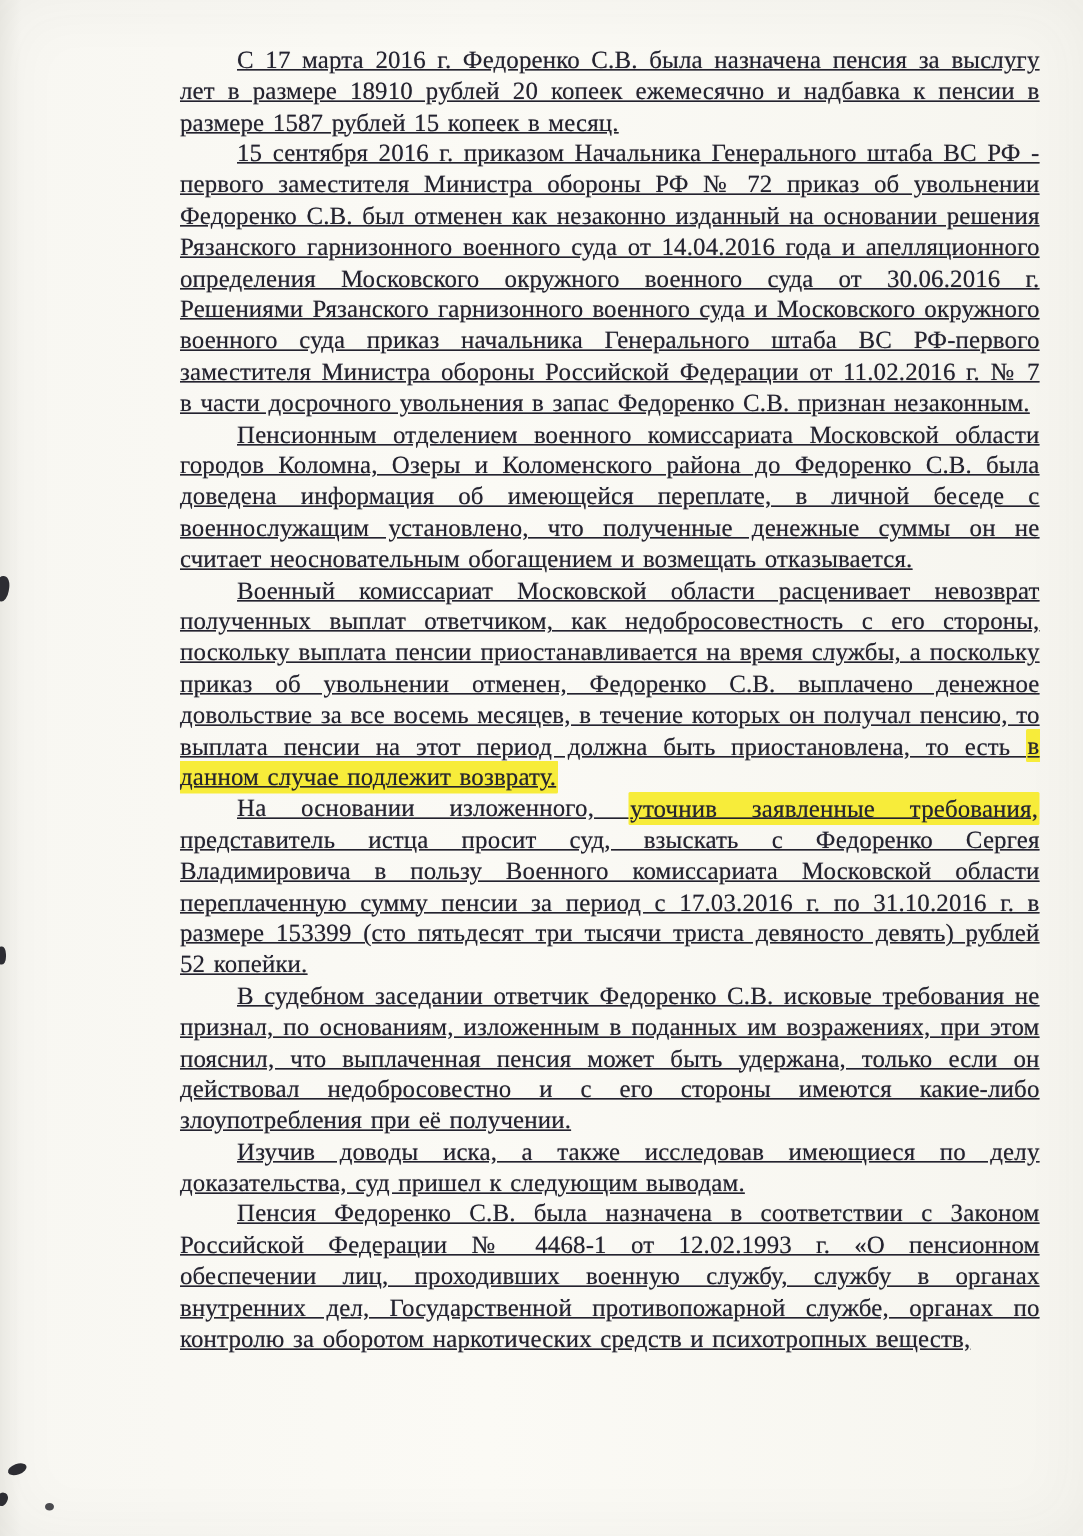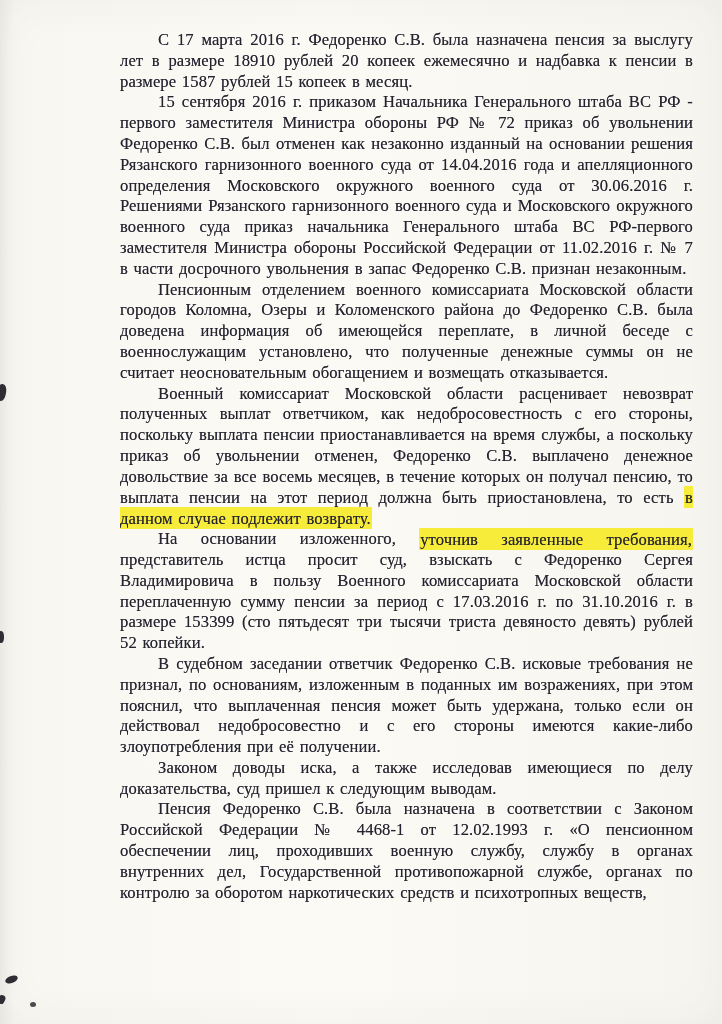--- a/index.html
+++ b/index.html
@@ -23,21 +23,21 @@
     font-family: "Liberation Serif", "DejaVu Serif", serif;
     font-size: 16.6px;
     line-height: 20.8px;
     color: var(--ink, #24232f);
     text-align: justify;
     letter-spacing: 0.1px;
     word-spacing: 1.4px;
     text-shadow: 0 0 0.5px rgba(25,25,40,0.55);
   }
 
-  .para { text-indent: 38px; margin: 0; }
+  .para { text-indent: 38px; margin: 0; text-decoration: underline; }
 
   mark.hl {
     background: var(--highlight, #f7ec3a);
     color: inherit;
     padding: 1.5px 1px;
     border-radius: 1px;
   }
 
   
   .artifact { position: absolute; background: #2d2d33; }
@@ -66,18 +66,18 @@
 
     <p class="para">Пенсионным отделением военного комиссариата Московской области городов Коломна, Озеры и Коломенского района до Федоренко С.В. была доведена информация об имеющейся переплате, в личной беседе с военнослужащим установлено, что полученные денежные суммы он не считает неосновательным обогащением и возмещать отказывается.</p>
 
     <p class="para"><span>Военный комиссариат Московской области расценивает невозврат полученных выплат ответчиком, как недобросовестность с его стороны, поскольку выплата пенсии приостанавливается на время службы, а поскольку приказ об увольнении отменен, Федоренко С.В. выплачено денежное довольствие за все восемь месяцев, в течение которых он получал пенсию, то выплата пенсии на этот период должна быть приостановлена, то есть </span><mark class="hl">в данном случае подлежит возврату.</mark><span></span></p>
 
     <p class="para"><span>На основании изложенного, </span><mark class="hl">уточнив заявленные требования,</mark><span> представитель истца просит суд, взыскать с Федоренко Сергея Владимировича в пользу Военного комиссариата Московской области переплаченную сумму пенсии за период с 17.03.2016 г. по 31.10.2016 г. в размере 153399 (сто пятьдесят три тысячи триста девяносто девять) рублей 52 копейки.</span></p>
 
     <p class="para">В судебном заседании ответчик Федоренко С.В. исковые требования не признал, по основаниям, изложенным в поданных им возражениях, при этом пояснил, что выплаченная пенсия может быть удержана, только если он действовал недобросовестно и с его стороны имеются какие-либо злоупотребления при её получении.</p>
 
 
-    <p class="para">Законом доводы иска, а также исследовав имеющиеся по делу доказательства, суд пришел к следующим выводам.</p>
+    <p class="para">Изучив доводы иска, а также исследовав имеющиеся по делу доказательства, суд пришел к следующим выводам.</p>
 
     <p class="para">Пенсия Федоренко С.В. была назначена в соответствии с Законом Российской Федерации № 4468-1 от 12.02.1993 г. «О пенсионном обеспечении лиц, проходивших военную службу, службу в органах внутренних дел, Государственной противопожарной службе, органах по контролю за оборотом наркотических средств и психотропных веществ,</p>
 
   </div>
 </div>
 
 </body></html>

